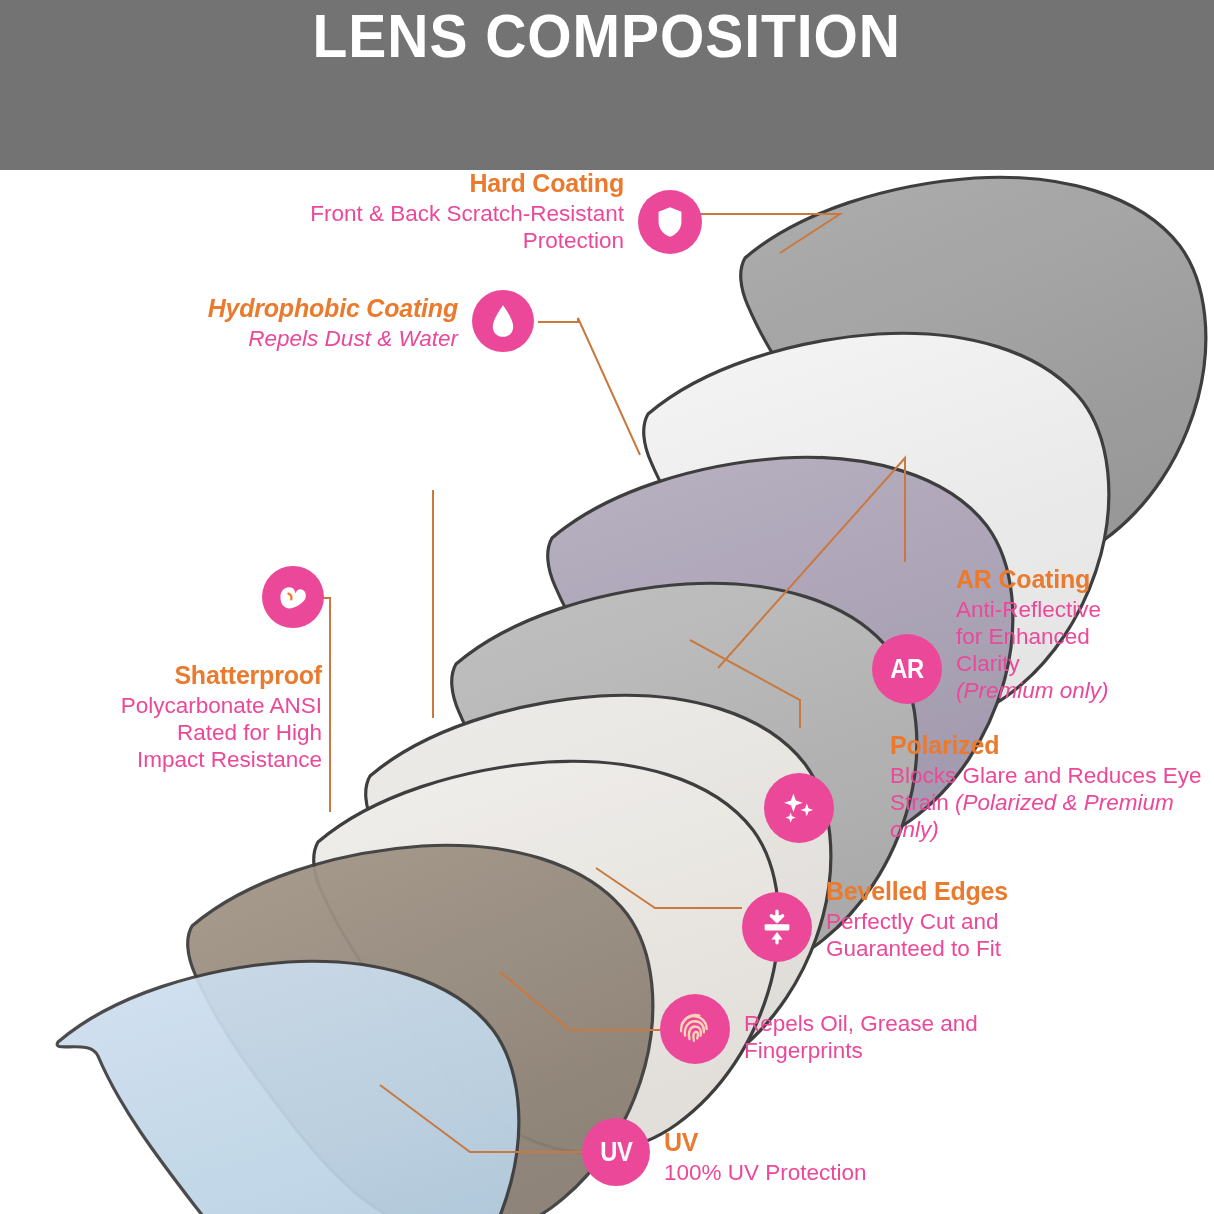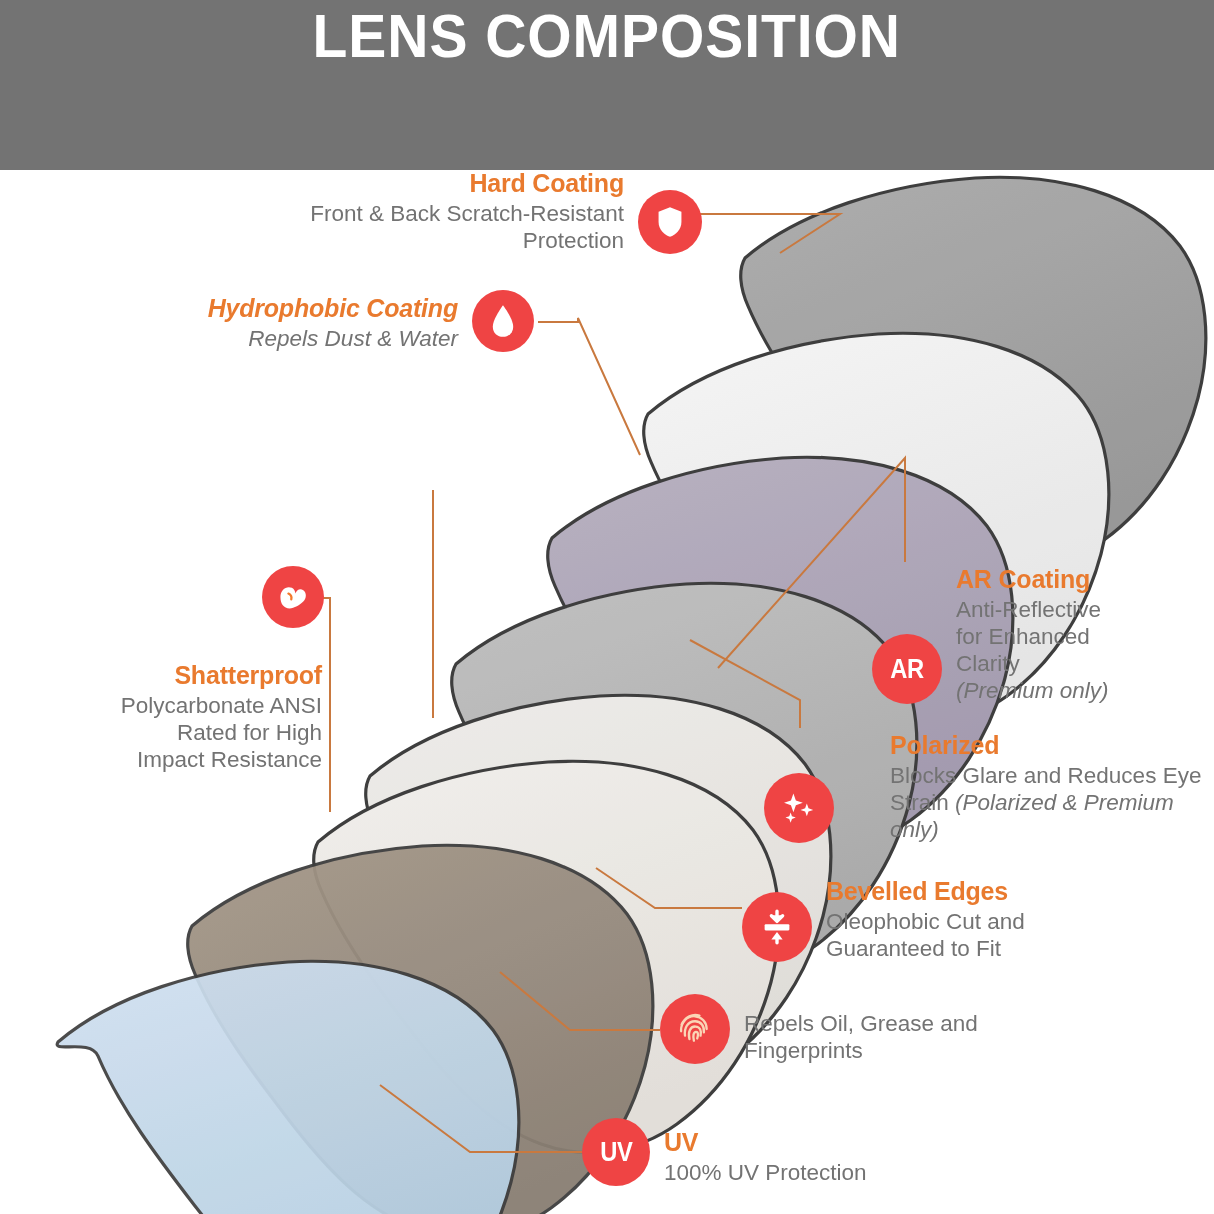--- a/index.html
+++ b/index.html
@@ -31,27 +31,27 @@
   .callout { position:absolute; display:flex; align-items:flex-end; }
   .callout.left  { flex-direction:row; }
   .callout.right { flex-direction:row; }
   .txt { line-height:1.20; }
   .txt-left  { text-align:right; }
   .txt-right { text-align:left; }
   .c-title {
     color:#E97A2E; font-weight:bold; font-size:25px; letter-spacing:-0.2px;
     white-space:nowrap; margin-bottom:2px;
   }
-  .c-body { color:#737373; font-size:22.5px; font-weight:normal; }
+  .c-body { color:#ec4899; font-size:22.5px; font-weight:normal; }
   .c-body .it { font-style:italic; }
   .c-body .ital-line { font-style:italic; display:block; }
 
   
   .badge {
-    border-radius:50%; background:#ef4444; flex:0 0 auto;
+    border-radius:50%; background:#ec4899; flex:0 0 auto;
     display:flex; align-items:center; justify-content:center;
     position:relative;
   }
   .badge svg { display:block; }
   .badge-text {
     color:#fff; font-weight:bold; font-size:27px; letter-spacing:-0.5px;
     transform:scaleX(0.88); font-family:"Liberation Sans", sans-serif;
   }
   .gap-l { margin-left:14px; }
   .gap-r { margin-right:14px; }
@@ -263,21 +263,21 @@
         <path d="M15 2 L15 8 M15 11 L10 6 M15 11 L20 6" stroke="#fff" stroke-width="3" fill="none" stroke-linecap="round"></path>
         <polygon points="15,12 10,5.5 20,5.5" fill="#fff"></polygon>
         <rect x="4" y="13.5" width="22" height="5.5" rx="1" fill="#fff"></rect>
         <polygon points="15,20.5 10,27 20,27" fill="#fff"></polygon>
         <path d="M15 30 L15 26" stroke="#fff" stroke-width="3" stroke-linecap="round"></path>
       </svg>
     </div>
     <div class="txt txt-right" style="width:270px; padding-top:4px;">
       <div class="c-title">Bevelled Edges</div>
       <div class="c-body">
-        <span>Oleophobic Cut and</span><br>
+        <span>Perfectly Cut and</span><br>
         <span>Guaranteed to Fit</span>
       </div>
     </div>
   </div>
 
   <div class="callout right" style="left:660px; top:994px;">
     <div class="badge gap-r" style="width:70px; height:70px;">
       <svg width="40" height="40" viewBox="0 0 36 36">
         <g stroke="#FBD5B6" stroke-width="2.1" fill="none" stroke-linecap="round">
           <path d="M6 14 C9 7 16 4 22 6"></path>

